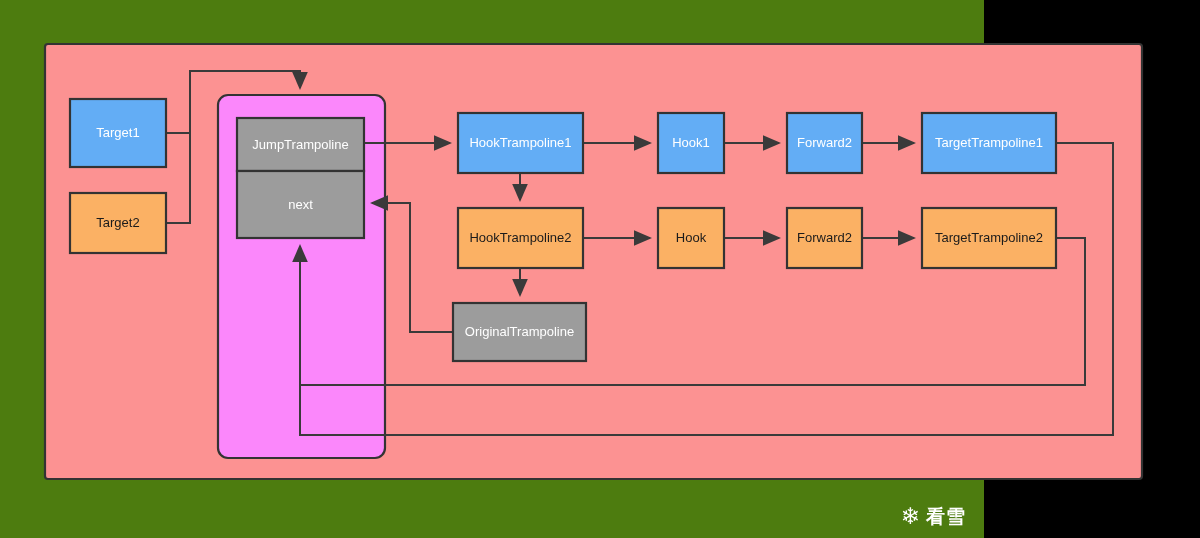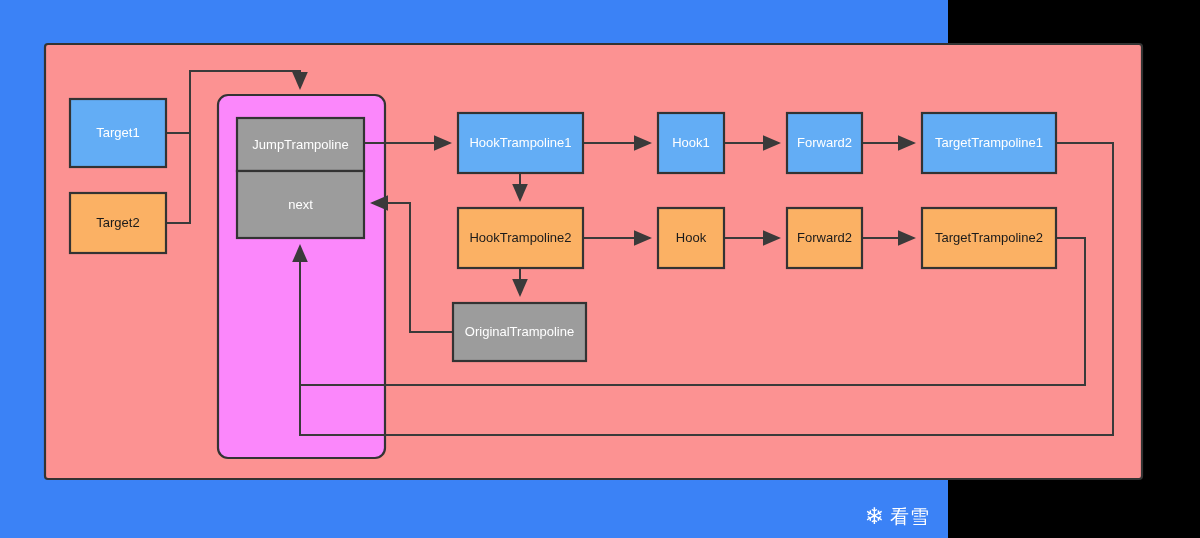--- a/index.html
+++ b/index.html
@@ -11,21 +11,22 @@
   body {
     width: 1200px;
     height: 538px;
     overflow: hidden;
     font-family: "Liberation Sans", sans-serif;
   }
   #stage {
     position: relative;
     width: 948px;
     height: 538px;
-    background: #3b82f6;
+    background: #4d7c0f;
+    padding-left: 36px;
   }
   #diagram-svg {
     position: absolute;
     left: 0;
     top: 0;
     width: 1200px;
     height: 538px;
     display: block;
   }
   .node-label {
@@ -62,21 +63,21 @@
     color: #ffffff;
   }
   .watermark-glyph {
     font-size: 23px;
     line-height: 1;
     color: #ffffff;
   }
   .watermark-text {
     font-size: 19px;
     line-height: 1;
-    font-weight: normal;
+    font-weight: bold;
     letter-spacing: 1px;
     color: #ffffff;
   }
 </style>
 </head>
 <body>
 
 <div id="stage">
   <svg id="diagram-svg" viewBox="0 0 1200 538">
     <defs>

